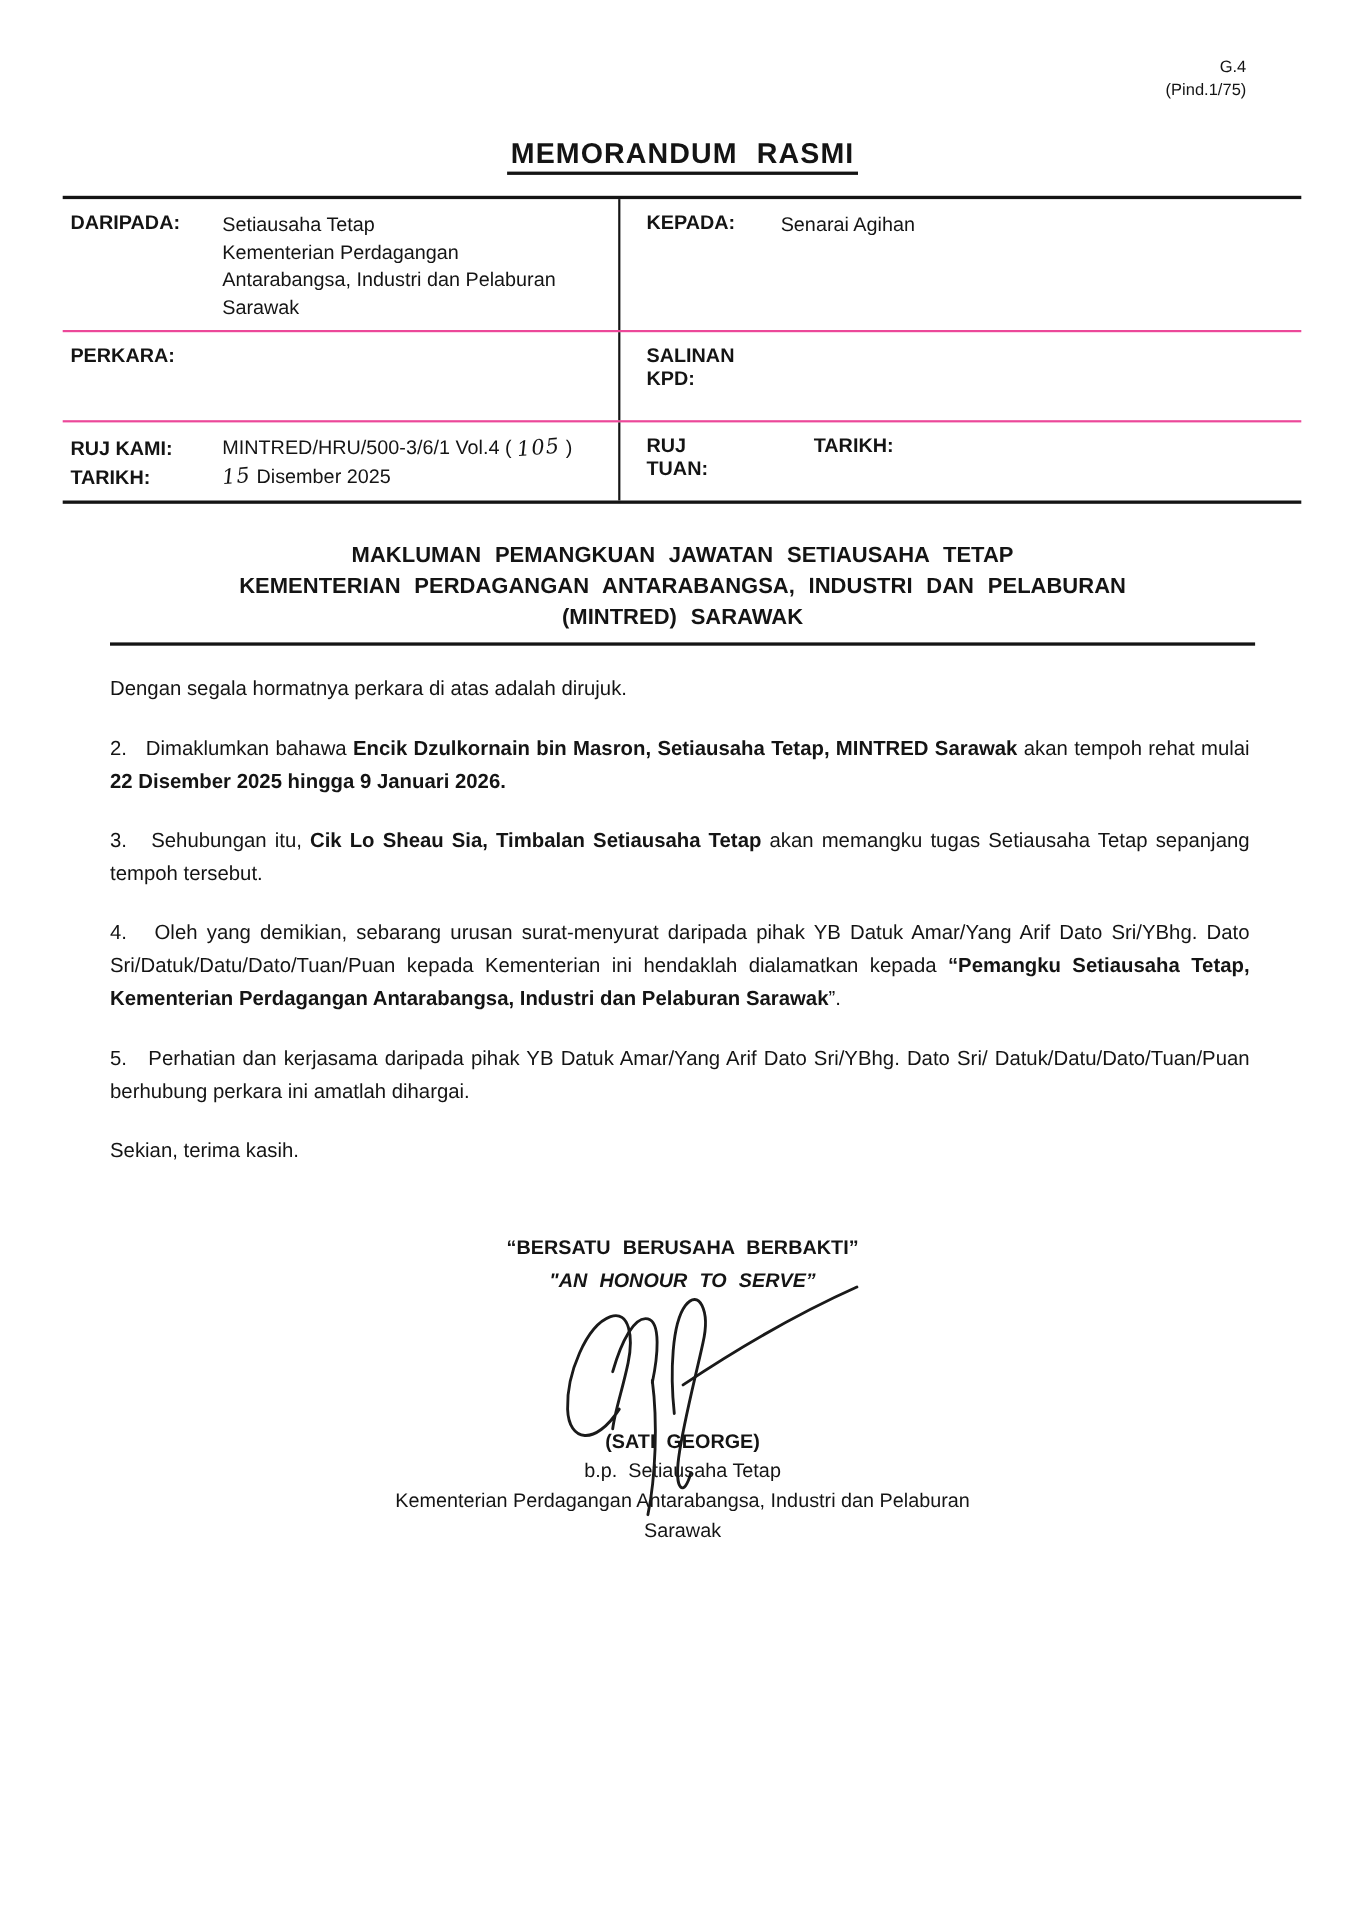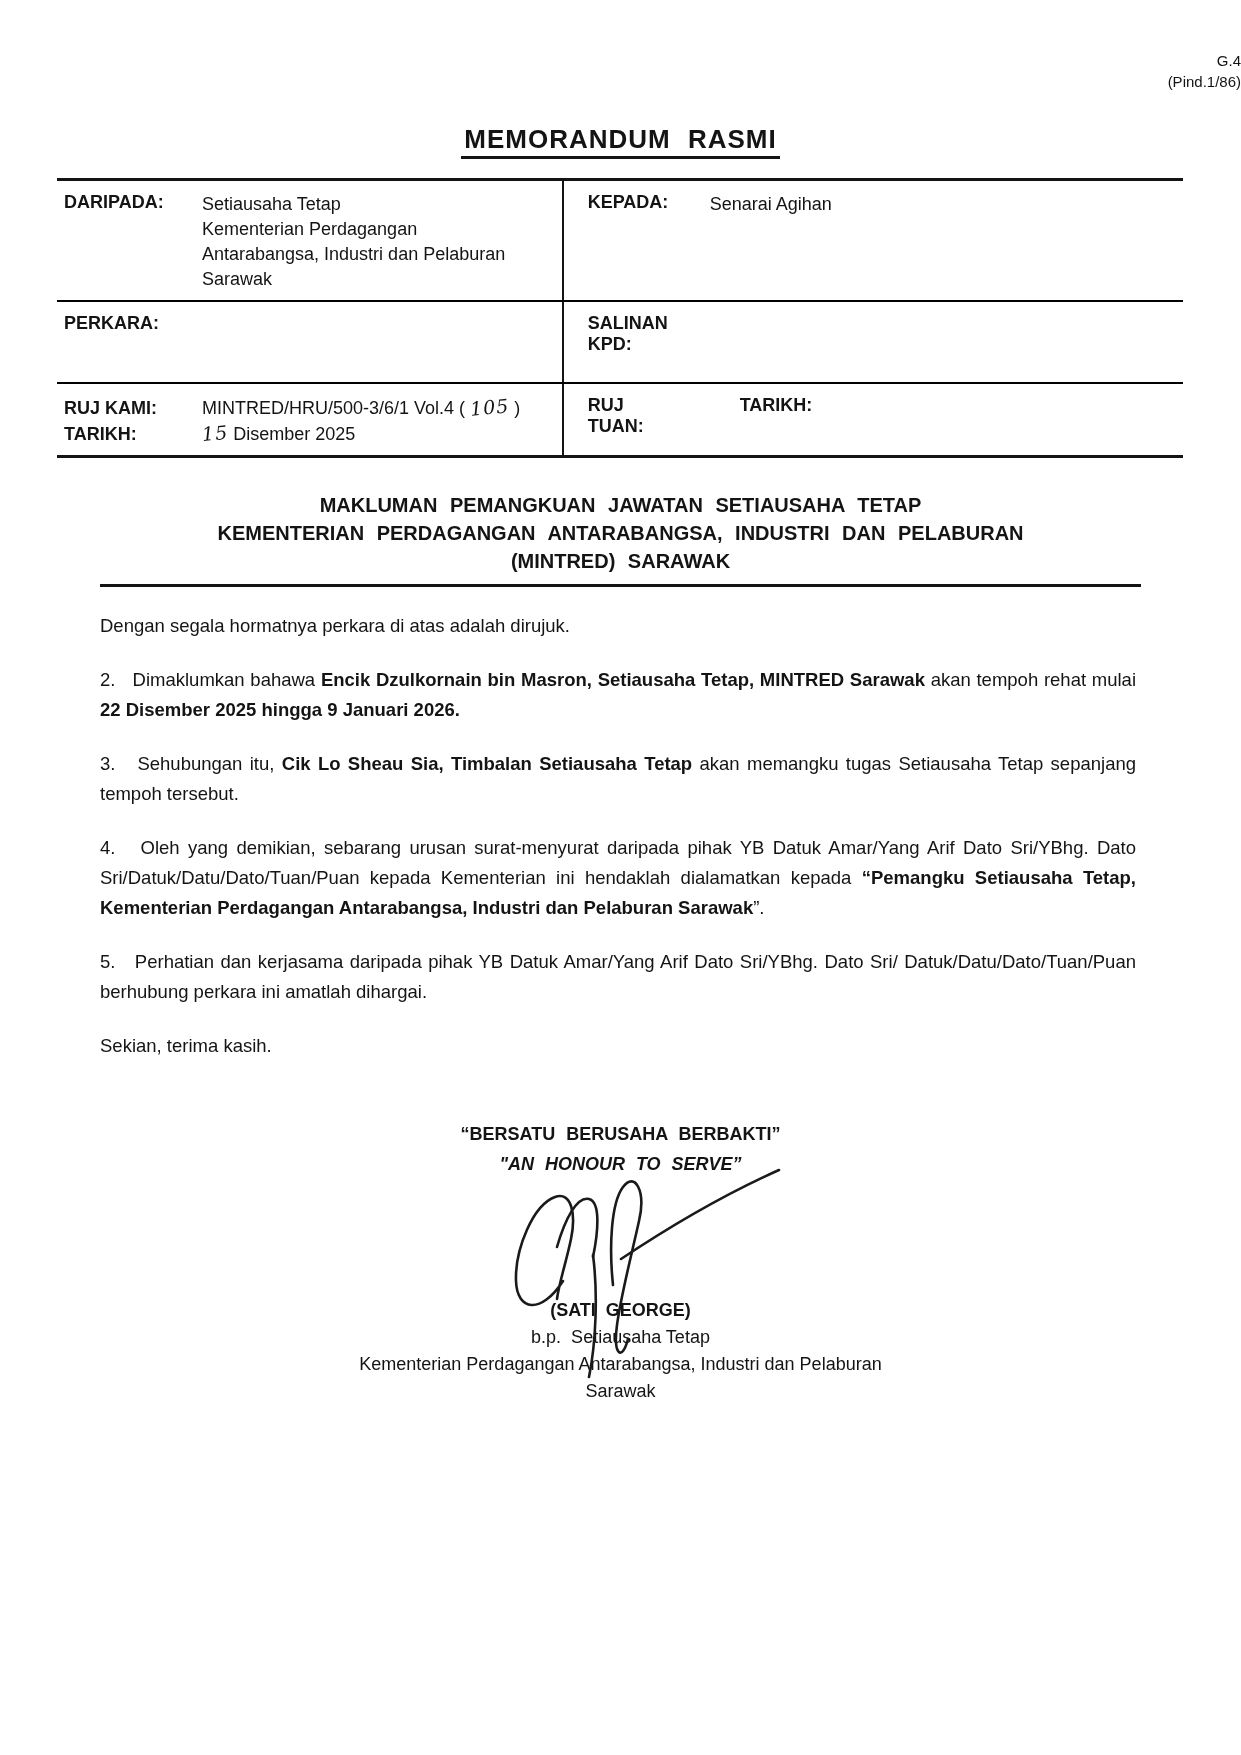--- a/index.html
+++ b/index.html
@@ -8,20 +8,21 @@
     width:1241px;height:1755px;
     margin:0 auto;
     background:#ffffff;
     color:#141414;
     font-family:"Liberation Sans", sans-serif;
     overflow:hidden;
   }
   .form-code{
     padding-top:50px;
     text-align:right;
+    padding-right:108px;
     font-size:15px;
     line-height:21px;
   }
   .doc-title{
     text-align:center;
     margin:27px 0 0 0;
   }
   .doc-title span{
     display:inline-block;
     font-size:26px;
@@ -31,21 +32,21 @@
     border-bottom:3px solid #141414;
     padding:0 3px 1px 3px;
   }
   
   .memo-table{
     margin:19px 58px 0 57px;
     border-top:3px solid #141414;
     border-bottom:3px solid #141414;
     font-size:18px;
   }
-  .t-row{display:flex;border-bottom:2px solid #000000;}
+  .t-row{display:flex;border-bottom:2px solid #ec4899;}
   .t-row:last-child{border-bottom:none;}
   .cell-l{width:45%;border-right:2px solid #141414;padding:11px 8px 8px 7px;box-sizing:border-box;display:flex;}
   .cell-r{width:55%;padding:11px 8px 8px 24px;box-sizing:border-box;display:flex;}
   .row-1{min-height:106px;}
   .row-2{min-height:80px;}
   .row-3{min-height:70px;}
   .lbl{font-weight:bold;}
   .lbl-col{flex:0 0 138px;}
   .lbl-col-r{flex:0 0 122px;}
   .pre{white-space:pre-line;}
@@ -112,21 +113,21 @@
     pointer-events:none;
   }
 </style>
 </head>
 <body>
 
 <div class="page">
 
   <div class="form-code">
     <div>G.4</div>
-    <div>(Pind.1/86)</div>
+    <div>(Pind.1/75)</div>
   </div>
 
   <h1 class="doc-title">
     <span>MEMORANDUM RASMI</span>
   </h1>
 
   <div class="memo-table">
 
     <div class="t-row row-1">
       <div class="cell-l">

